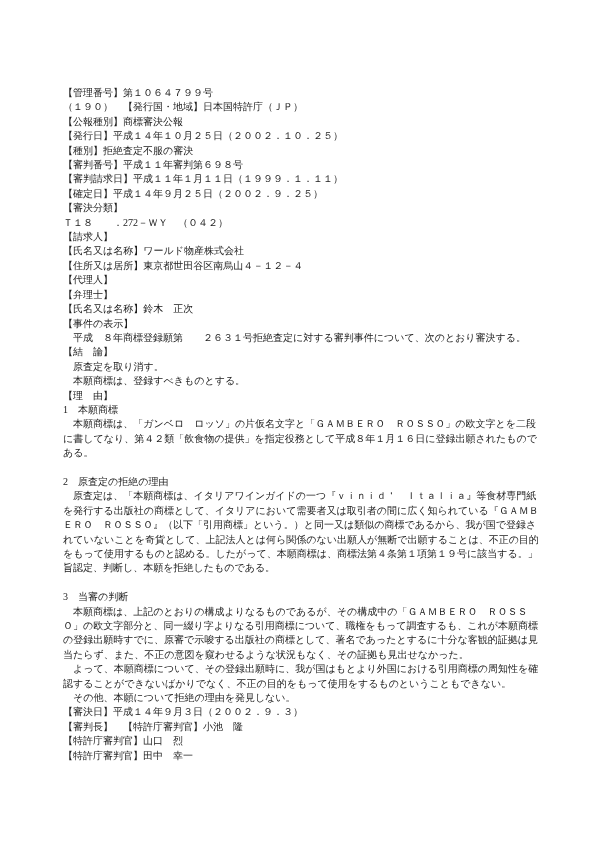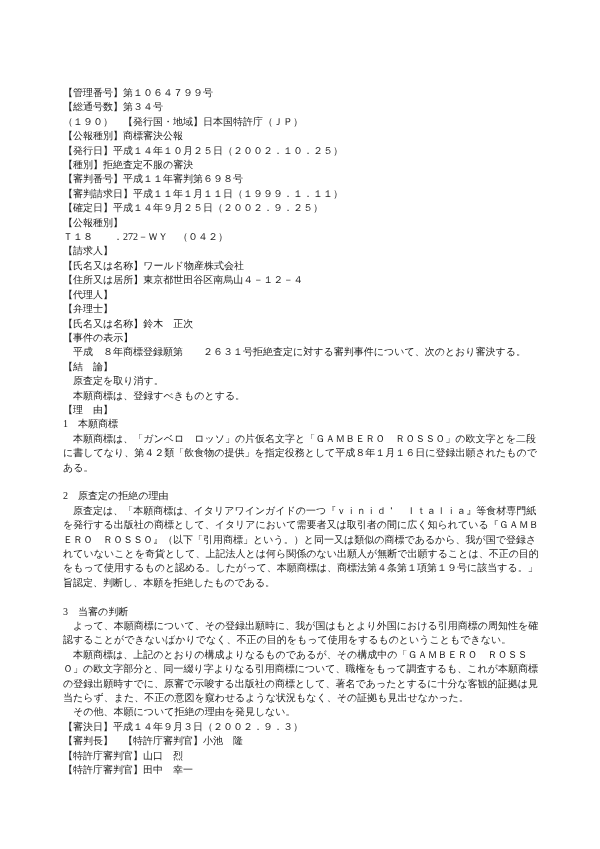--- a/index.html
+++ b/index.html
@@ -36,50 +36,49 @@
   .block.blank {
     height: 14.4px;
   }
 </style>
 </head>
 <body>
 
 <div class="page">
   <div class="doc-content">
       <div class="block line">【管理番号】第１０６４７９９号</div>
-      <div class="block line">【総通号数】第３４号</div>
       <div class="block line">（１９０）　【発行国・地域】日本国特許庁（ＪＰ）</div>
       <div class="block line">【公報種別】商標審決公報</div>
       <div class="block line">【発行日】平成１４年１０月２５日（２００２．１０．２５）</div>
       <div class="block line">【種別】拒絶査定不服の審決</div>
       <div class="block line">【審判番号】平成１１年審判第６９８号</div>
       <div class="block line">【審判請求日】平成１１年１月１１日（１９９９．１．１１）</div>
       <div class="block line">【確定日】平成１４年９月２５日（２００２．９．２５）</div>
-      <div class="block line">【公報種別】</div>
+      <div class="block line">【審決分類】</div>
       <div class="block line">Ｔ１８　　．272－ＷＹ　（０４２）</div>
       <div class="block line">【請求人】</div>
       <div class="block line">【氏名又は名称】ワールド物産株式会社</div>
       <div class="block line">【住所又は居所】東京都世田谷区南烏山４－１２－４</div>
       <div class="block line">【代理人】</div>
       <div class="block line">【弁理士】</div>
       <div class="block line">【氏名又は名称】鈴木　正次</div>
       <div class="block line">【事件の表示】</div>
       <div class="block paragraph">　平成　８年商標登録願第　　２６３１号拒絶査定に対する審判事件について、次のとおり審決する。</div>
       <div class="block line">【結　論】</div>
       <div class="block paragraph">　原査定を取り消す。</div>
       <div class="block paragraph">　本願商標は、登録すべきものとする。</div>
       <div class="block line">【理　由】</div>
       <div class="block line">1　本願商標</div>
       <div class="block paragraph">　本願商標は、「ガンベロ　ロッソ」の片仮名文字と「ＧＡＭＢＥＲＯ　ＲＯＳＳＯ」の欧文字とを二段に書してなり、第４２類「飲食物の提供」を指定役務として平成８年１月１６日に登録出願されたものである。</div>
       <div class="block blank"></div>
       <div class="block line">2　原査定の拒絶の理由</div>
       <div class="block paragraph">　原査定は、「本願商標は、イタリアワインガイドの一つ『ｖｉｎｉｄ＇　Ｉｔａｌｉａ』等食材専門紙を発行する出版社の商標として、イタリアにおいて需要者又は取引者の間に広く知られている『ＧＡＭＢＥＲＯ　ＲＯＳＳＯ』（以下「引用商標」という。）と同一又は類似の商標であるから、我が国で登録されていないことを奇貨として、上記法人とは何ら関係のない出願人が無断で出願することは、不正の目的をもって使用するものと認める。したがって、本願商標は、商標法第４条第１項第１９号に該当する。」旨認定、判断し、本願を拒絶したものである。</div>
       <div class="block blank"></div>
       <div class="block line">3　当審の判断</div>
+      <div class="block paragraph">　本願商標は、上記のとおりの構成よりなるものであるが、その構成中の「ＧＡＭＢＥＲＯ　ＲＯＳＳＯ」の欧文字部分と、同一綴り字よりなる引用商標について、職権をもって調査するも、これが本願商標の登録出願時すでに、原審で示唆する出版社の商標として、著名であったとするに十分な客観的証拠は見当たらず、また、不正の意図を窺わせるような状況もなく、その証拠も見出せなかった。</div>
       <div class="block paragraph">　よって、本願商標について、その登録出願時に、我が国はもとより外国における引用商標の周知性を確認することができないばかりでなく、不正の目的をもって使用をするものということもできない。</div>
-      <div class="block paragraph">　本願商標は、上記のとおりの構成よりなるものであるが、その構成中の「ＧＡＭＢＥＲＯ　ＲＯＳＳＯ」の欧文字部分と、同一綴り字よりなる引用商標について、職権をもって調査するも、これが本願商標の登録出願時すでに、原審で示唆する出版社の商標として、著名であったとするに十分な客観的証拠は見当たらず、また、不正の意図を窺わせるような状況もなく、その証拠も見出せなかった。</div>
       <div class="block paragraph">　その他、本願について拒絶の理由を発見しない。</div>
       <div class="block line">【審決日】平成１４年９月３日（２００２．９．３）</div>
       <div class="block line">【審判長】　【特許庁審判官】小池　隆</div>
       <div class="block line">【特許庁審判官】山口　烈</div>
       <div class="block line">【特許庁審判官】田中　幸一</div>
     </div>
 </div>
 
 </body></html>

